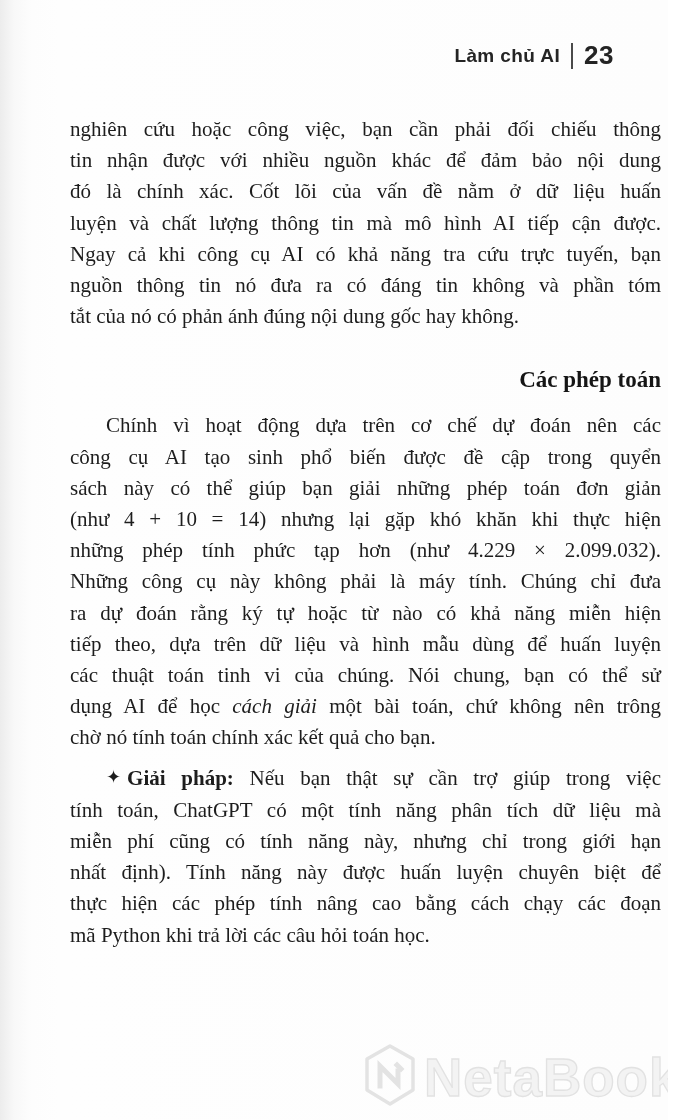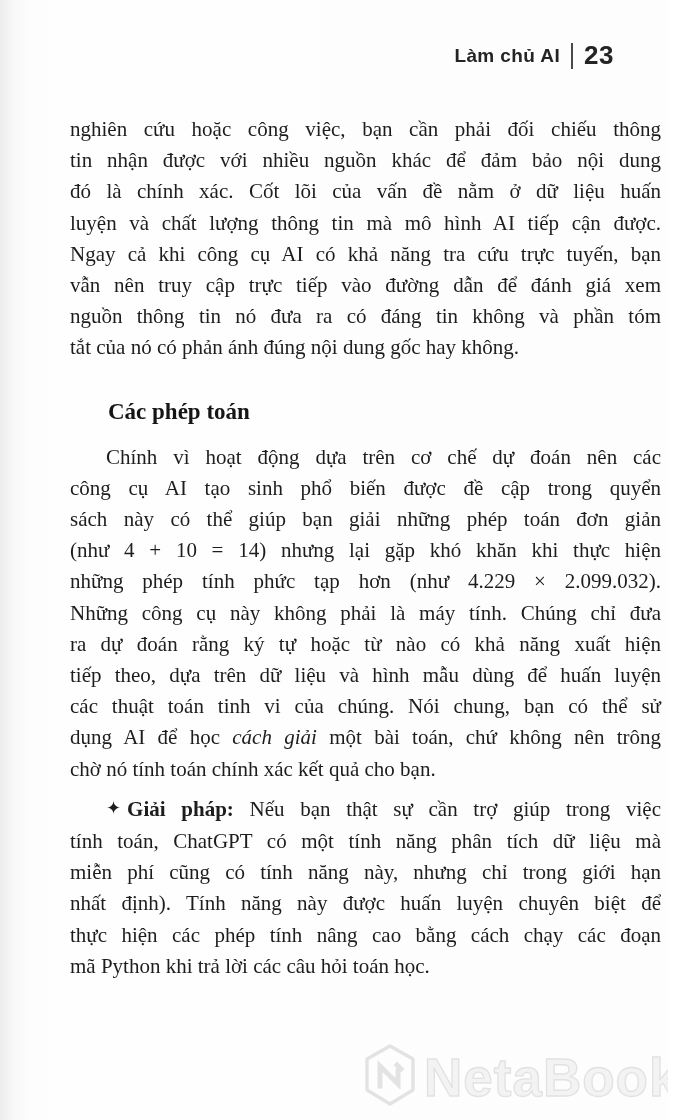--- a/index.html
+++ b/index.html
@@ -29,21 +29,21 @@
   .body-col { position:absolute; left:70px; top:114px; width:591px; }
   .line {
     font-size:21px; line-height:31.2px;
     text-align:justify; text-align-last:justify;
     -moz-text-align-last:justify;
   }
   .line.last   { text-align-last:left; -moz-text-align-last:left; }
   .line.indent { padding-left:36px; }
   .heading {
     font-size:23px; font-weight:bold; color:#151515;
-    margin:32px 0 14px 0; padding-left:38px; line-height:32px;
+    margin:32px 0 14px 0; padding-left:38px; line-height:32px;text-align:right;
   }
   .para { margin:0; }
   .para + .para { margin-top:9px; }
   .seg-b { font-weight:bold; }
   .seg-i { font-style:italic; }
   .seg-star { font-size:18px; position:relative; top:-2px; padding-right:6px; }
 
   
   .watermark {
     position:absolute; left:364px; top:1044px;
@@ -74,33 +74,32 @@
     <span class="header-page">23</span>
   </div>
 
   <div class="body-col">
       <div class="para">
         <div class="line">nghiên cứu hoặc công việc, bạn cần phải đối chiếu thông</div>
         <div class="line">tin nhận được với nhiều nguồn khác để đảm bảo nội dung</div>
         <div class="line">đó là chính xác. Cốt lõi của vấn đề nằm ở dữ liệu huấn</div>
         <div class="line">luyện và chất lượng thông tin mà mô hình AI tiếp cận được.</div>
         <div class="line">Ngay cả khi công cụ AI có khả năng tra cứu trực tuyến, bạn</div>
-        <div class="line">vẫn nên truy cập trực tiếp vào đường dẫn để đánh giá xem</div>
         <div class="line">nguồn thông tin nó đưa ra có đáng tin không và phần tóm</div>
         <div class="line last">tắt của nó có phản ánh đúng nội dung gốc hay không.</div>
       </div>
       <h2 class="heading">Các phép toán</h2>
       <div class="para">
         <div class="line indent">Chính vì hoạt động dựa trên cơ chế dự đoán nên các</div>
         <div class="line">công cụ AI tạo sinh phổ biến được đề cập trong quyển</div>
         <div class="line">sách này có thể giúp bạn giải những phép toán đơn giản</div>
         <div class="line">(như 4 + 10 = 14) nhưng lại gặp khó khăn khi thực hiện</div>
         <div class="line">những phép tính phức tạp hơn (như 4.229 × 2.099.032).</div>
         <div class="line">Những công cụ này không phải là máy tính. Chúng chỉ đưa</div>
-        <div class="line">ra dự đoán rằng ký tự hoặc từ nào có khả năng xuất hiện</div>
+        <div class="line">ra dự đoán rằng ký tự hoặc từ nào có khả năng miễn hiện</div>
         <div class="line">tiếp theo, dựa trên dữ liệu và hình mẫu dùng để huấn luyện</div>
         <div class="line">các thuật toán tinh vi của chúng. Nói chung, bạn có thể sử</div>
         <div class="line">dụng AI để học <span class="seg-i">cách giải</span> một bài toán, chứ không nên trông</div>
         <div class="line last">chờ nó tính toán chính xác kết quả cho bạn.</div>
       </div>
       <div class="para">
         <div class="line indent"><span class="seg-star">✦</span><span class="seg-b">Giải pháp:</span> Nếu bạn thật sự cần trợ giúp trong việc</div>
         <div class="line">tính toán, ChatGPT có một tính năng phân tích dữ liệu mà</div>
         <div class="line">miễn phí cũng có tính năng này, nhưng chỉ trong giới hạn</div>
         <div class="line">nhất định). Tính năng này được huấn luyện chuyên biệt để</div>

